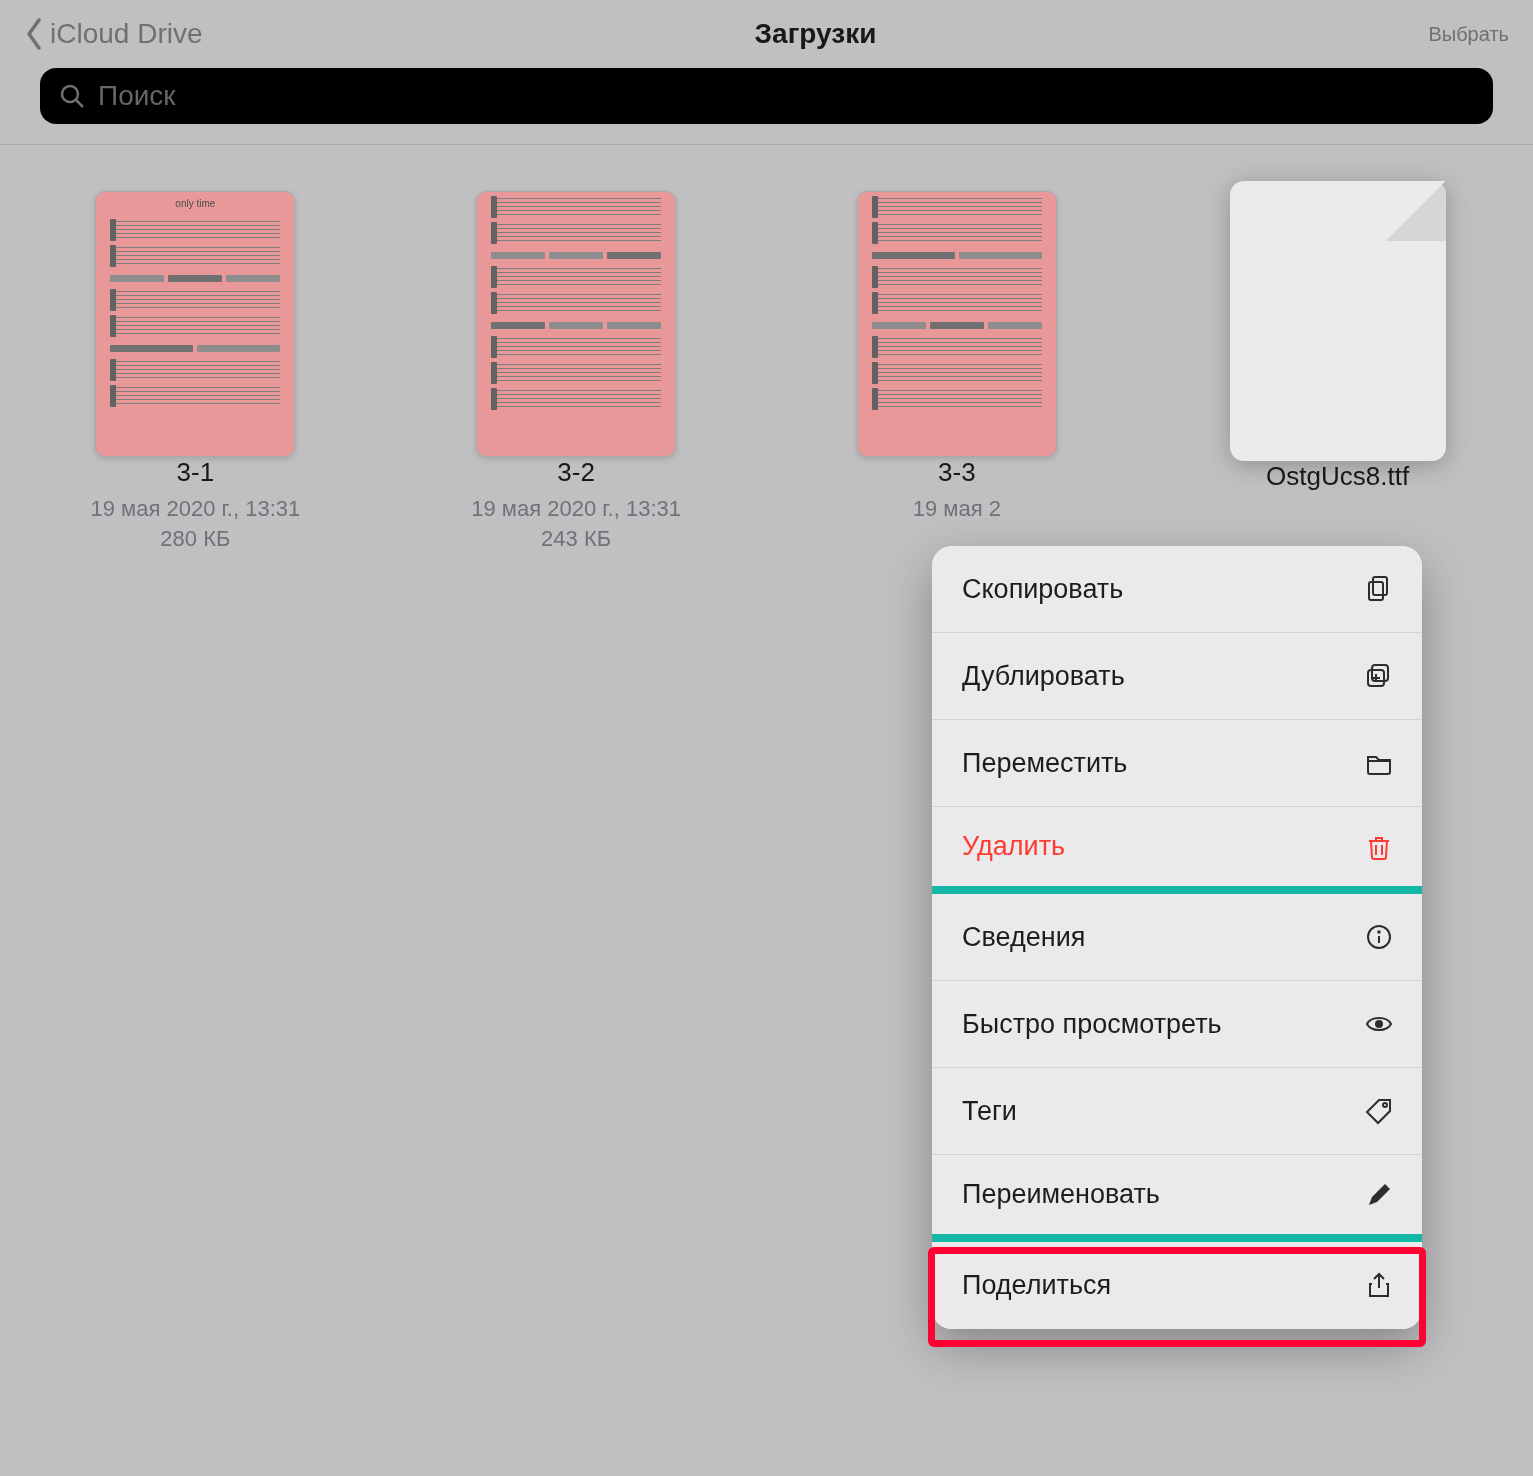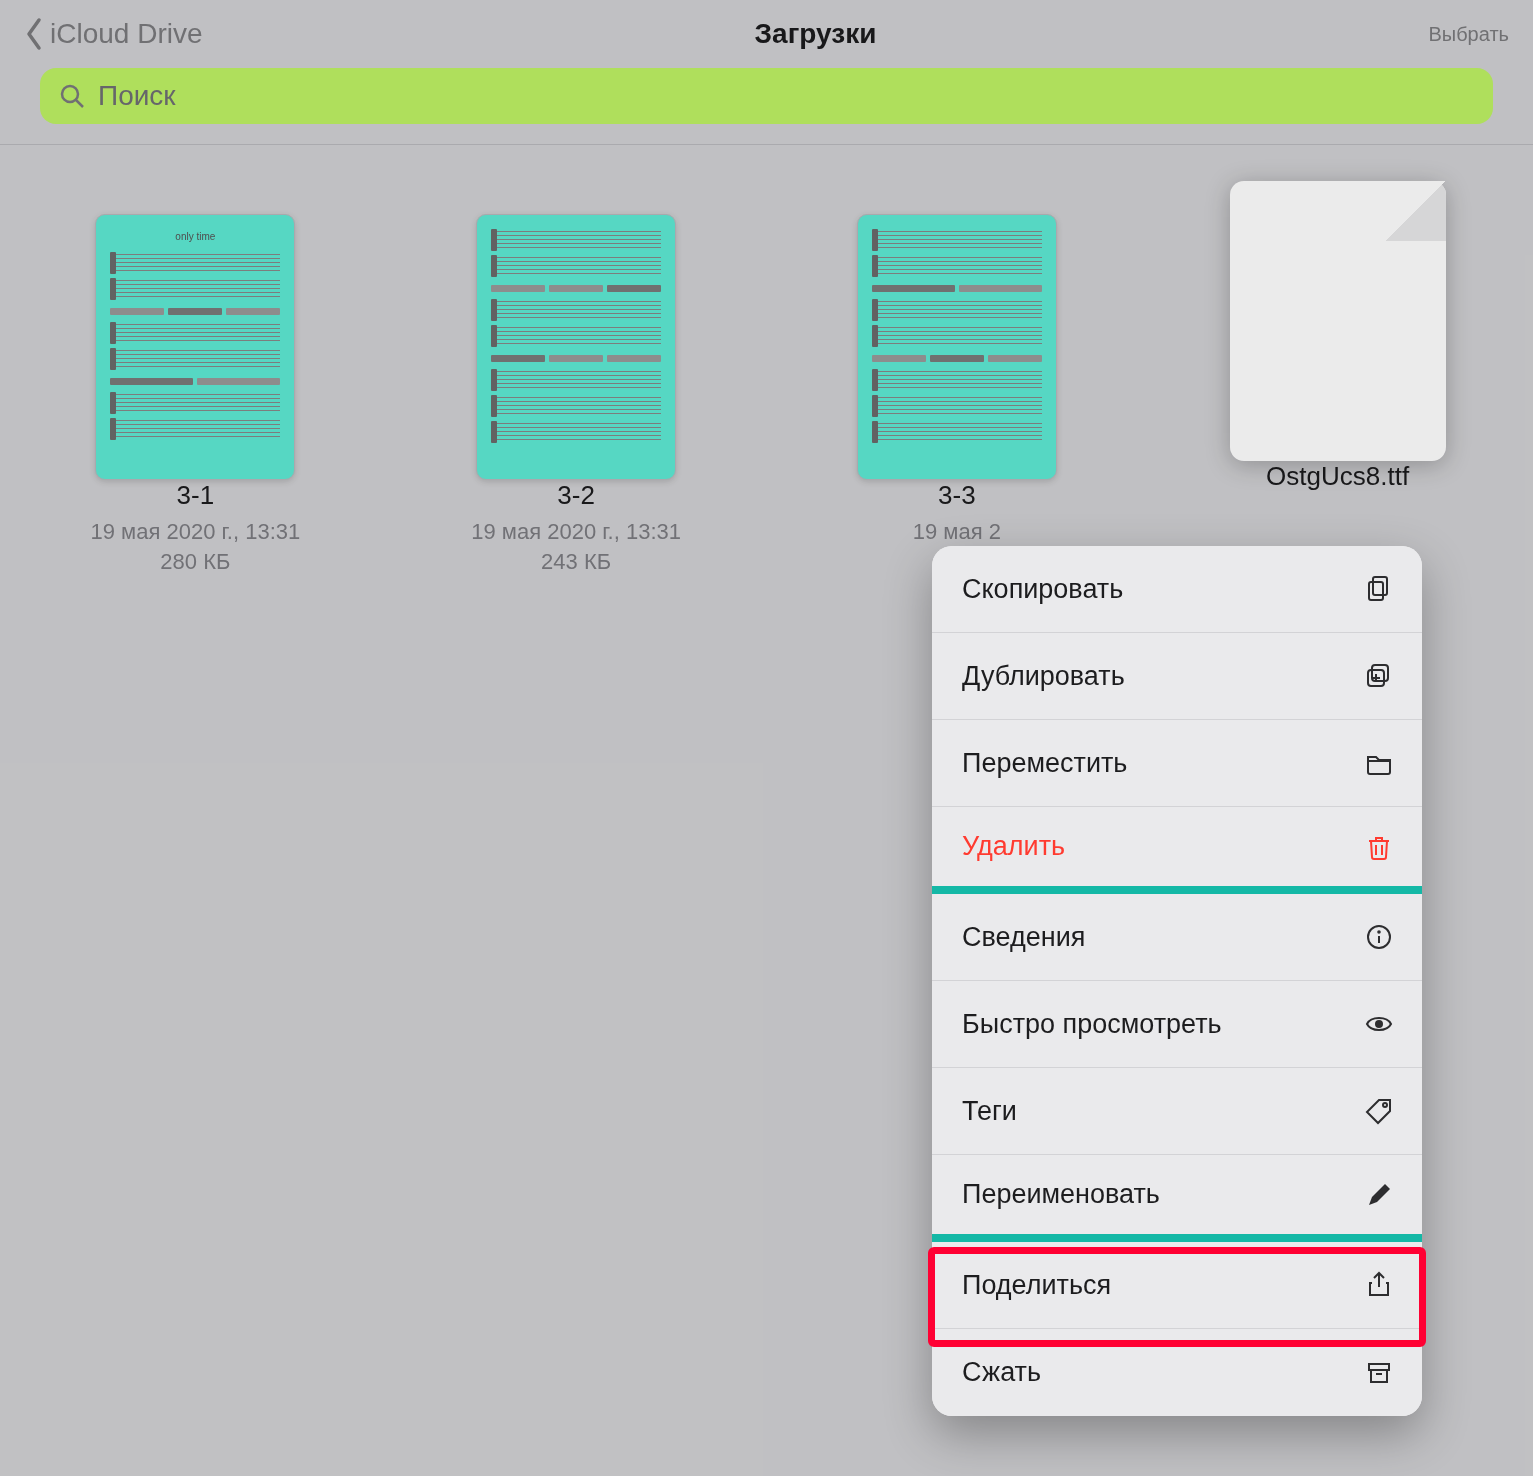--- a/index.html
+++ b/index.html
@@ -8,33 +8,33 @@
   .header{
     height:68px; display:flex; align-items:center; justify-content:space-between;
     padding: 0 24px;
   }
   .back-group{display:flex;align-items:center;color:#7a7a7d;font-size:28px;}
   .back-group svg{width:20px;height:36px;margin-right:6px;fill:none;stroke:#7a7a7d;stroke-width:3.5;stroke-linecap:round;stroke-linejoin:round;}
   .header-title{font-size:28px;font-weight:600;color:#1b1b1d;}
   .select-btn{font-size:20px;color:#7a7a7d;}
   .search-wrap{padding:0 40px 20px 40px;}
   .search-field{
-    display:flex;align-items:center;height:56px;background:#bef264;border-radius:16px;
+    display:flex;align-items:center;height:56px;background:#000000;border-radius:16px;
     padding:0 18px;color:#6f6f74;font-size:28px;
   }
   .search-field svg{width:28px;height:28px;margin-right:12px;fill:none;stroke:#7a7a7d;stroke-width:2.5;}
   .divider{height:1px;background:#b9b9bd;}
   .grid{
     display:flex;gap:130px;padding:46px 70px;align-items:flex-start;
   }
   .file-card{width:260px;display:flex;flex-direction:column;align-items:center;position:relative;}
   .thumb{
-    width:200px;height:266px;border-radius:10px;border:1px solid #b8b8bc;background:#5eead4;
-    box-shadow:0 2px 6px rgba(0,0,0,0.15);padding:16px 14px 18px 14px;
-    display:flex;flex-direction:column;gap:8px;position:relative;margin-top:23px;
+    width:200px;height:266px;border-radius:10px;border:1px solid #b8b8bc;background:#fca5a5;
+    box-shadow:0 2px 6px rgba(0,0,0,0.15);padding:6px 14px 18px 14px;
+    display:flex;flex-direction:column;gap:8px;position:relative;
   }
   .thumb .row{height:10px;display:flex;gap:4px;align-items:center;}
   .thumb .row .seg{flex:1;height:7px;background:#9a9a9a;border-radius:1px;}
   .thumb .row .seg.d{background:#7a7a7a;}
   .thumb .staff{height:18px;background:repeating-linear-gradient(to bottom,#888 0,#888 1px,transparent 1px,transparent 4px);position:relative;}
   .thumb .staff::before{content:"";position:absolute;left:0;top:-2px;width:6px;height:22px;background:#6b6b6b;border-radius:1px;}
   .thumb .ttl{font-size:10px;color:#555;text-align:center;margin-bottom:4px;font-weight:500;}
   .thumb.blank{background:#fff;border:none;border-radius:14px;box-shadow:0 4px 24px rgba(0,0,0,0.25);padding:0;position:relative;width:216px;height:280px;margin-top:-10px;}
   .thumb.blank .fold{position:absolute;top:0;right:0;width:60px;height:60px;background:linear-gradient(135deg,transparent 49.5%,#e9e9ea 50%);border-top-right-radius:14px;}
   .thumb.blank .fold::after{content:"";position:absolute;right:0;top:0;width:60px;height:60px;background:linear-gradient(135deg,#fff 49.5%,transparent 50%);}
@@ -234,23 +234,15 @@
       </svg>
   </div>
   <div class="menu-item highlight">
     <span>Поделиться</span>
     <svg viewBox="0 0 30 30">
         <path d="M15 3 L15 17"></path>
         <polyline points="10,8 15,3 20,8"></polyline>
         <path d="M8 13 H6 v12 h18 V13 h-2"></path>
       </svg>
   </div>
-  <div class="menu-item">
-    <span>Сжать</span>
-    <svg viewBox="0 0 30 30">
-        <rect x="5" y="6" width="20" height="6"></rect>
-        <rect x="7" y="12" width="16" height="12"></rect>
-        <line x1="12" y1="16" x2="18" y2="16"></line>
-      </svg>
-  </div>
 </div>
 
 <div class="highlight-ring"></div>
 
 </body></html>

